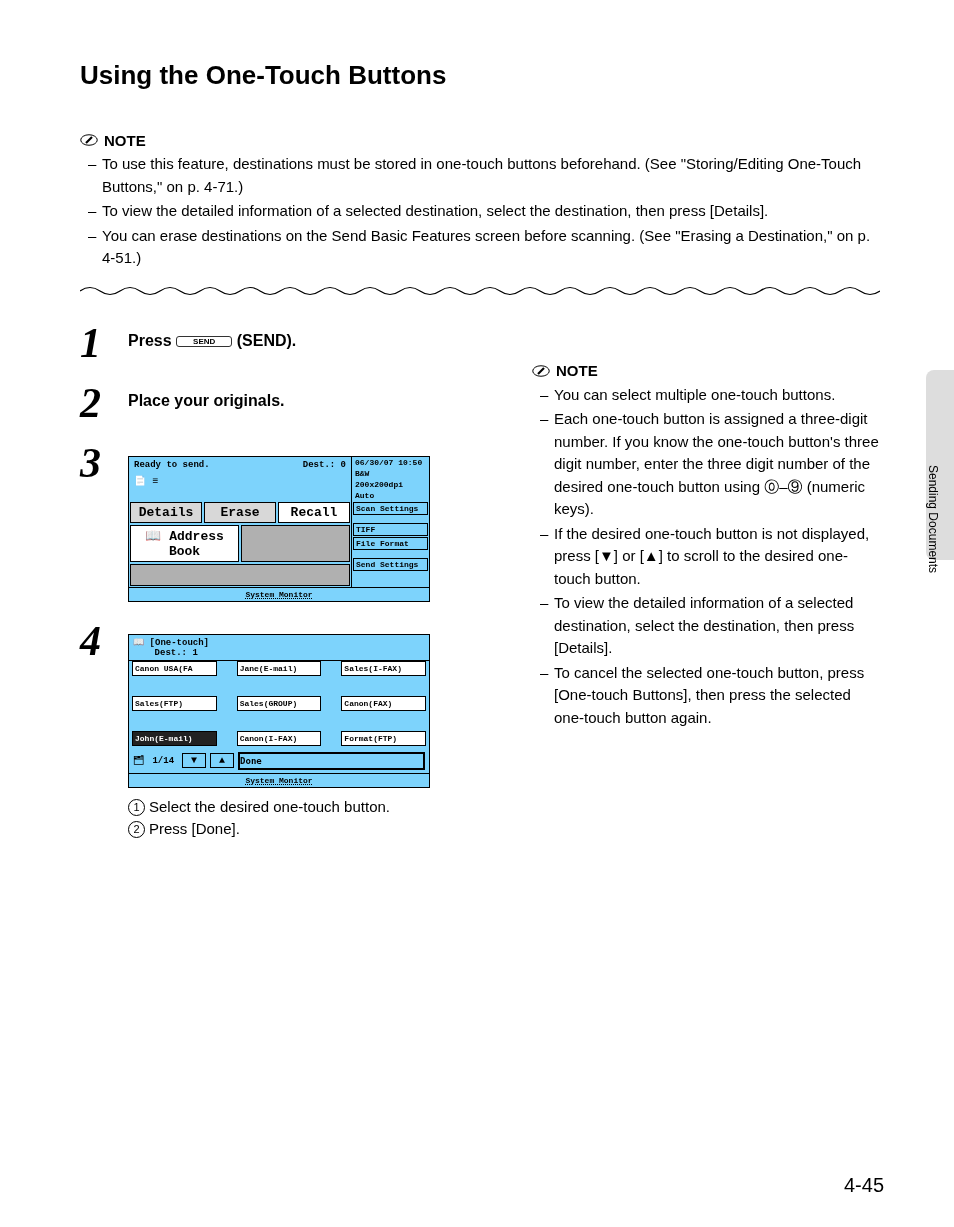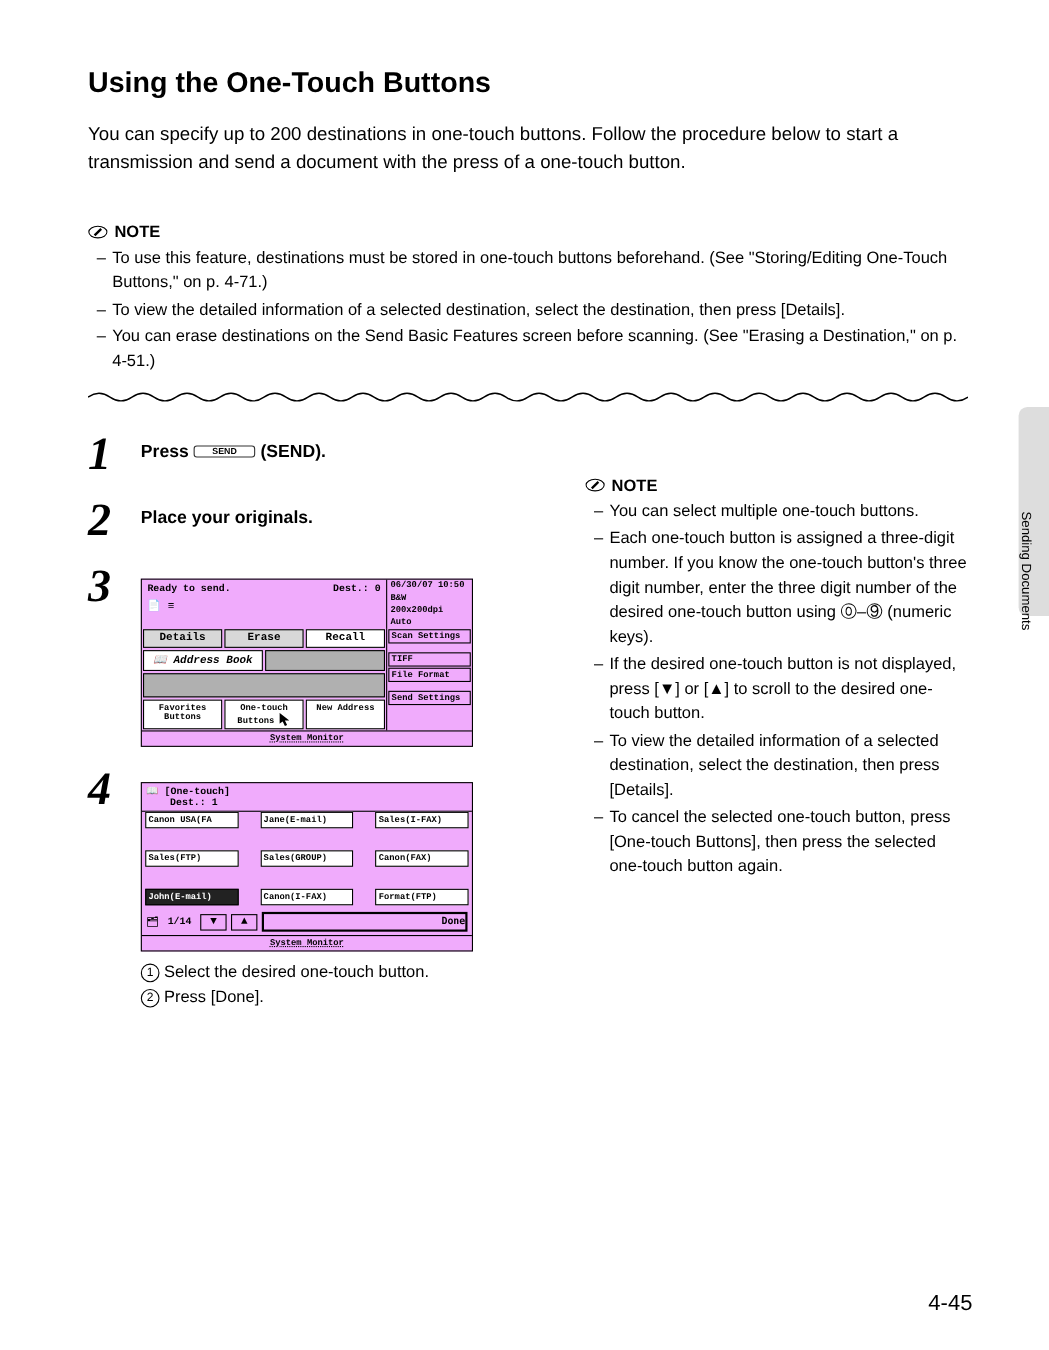--- a/index.html
+++ b/index.html
@@ -103,21 +103,21 @@
     border: 1px solid #333;
     border-radius: 3px;
     padding: 0 16px;
     font-size: 8px;
     font-weight: 700;
     vertical-align: 2px;
     background: #fff;
   }
   .screen {
     border: 1px solid #000;
-    background: #f0abfc;
+    background: #7dd3fc;
     width: 300px;
     font-size: 9px;
     font-family: "Lucida Console","Courier New",monospace;
     margin-top: 4px;
   }
   .screen .row { display:flex; }
   .screen .top { padding: 3px 5px; display:flex; justify-content:space-between; }
   .screen .cell-btn {
     border: 1px solid #000;
     padding: 2px 3px;
@@ -126,31 +126,31 @@
     flex: 1;
   }
   .screen .cell-btn.dim { background:#d8d8d8; }
   .screen .cell-btn.dark { background:#b0b0b0; }
   .screen .sysmon { text-align:center; padding:2px 4px; border-top:1px solid #000; font-size:8px; text-decoration: underline dotted; }
   .screen .pane { display:flex; }
   .screen .lp { flex:1; }
   .screen .rp { width:78px; border-left:1px solid #000; box-sizing:border-box; }
   .screen .rp div{ border:none; padding:1px 3px; font-size:8px; }
   .screen .rp div.btn{ border:1px solid #000; margin:1px; padding:1px 2px; }
-  .screen .midrow .cell-btn{ font-size:10px; text-align:center;}
+  .screen .midrow .cell-btn{ font-size:13px; text-align:center;}
   .screen .bottomrow .cell-btn{ font-size:8px; text-align:center;}
   .cursor-icon svg{ vertical-align:-3px;}
   .onetouch-screen .hdr{ border-bottom:1px solid #000; padding:2px 4px; font-size:9px; }
   .onetouch-screen .sel{ padding:2px 4px; font-size:9px; border:1px solid #000; margin:2px; }
   .onetouch-screen .grid{ display:grid; grid-template-columns: repeat(3,1fr); gap:20px; padding:0 3px 3px; }
   .onetouch-screen .grid .cell-btn{ font-size:8px; padding:2px 2px; margin:0; text-align:left;}
   .onetouch-screen .footer{ display:flex; align-items:center; padding:3px 4px; gap:4px; }
   .onetouch-screen .footer .pg{ flex:0 0 auto; padding:0 4px; }
   .onetouch-screen .footer .arrow{ border:1px solid #000; width:22px; height:13px; display:flex; align-items:center; justify-content:center;}
-  .onetouch-screen .footer .done{ flex:1; text-align:right; border:2px solid #000; padding:2px 0; font-size:9px; font-family: "Lucida Console",monospace;}
+  .onetouch-screen .footer .done{ flex:1; text-align:left; border:2px solid #000; padding:2px 0; font-size:9px; font-family: "Lucida Console",monospace;}
   .substeps { font-size:15px; line-height:1.5; margin-top:8px; font-weight:400;}
   .substeps .circle-num { display:inline-block; border:1px solid #000; border-radius:50%; width:15px; height:15px; font-size:11px; text-align:center; line-height:15px; margin-right:4px; vertical-align:1px;}
   .tri { font-size:10px; }
   .side-tab {
     position: absolute;
     right: 0;
     top: 370px;
     width: 28px;
     height: 190px;
     background: #ddd;
@@ -174,21 +174,20 @@
   .cell-btn.sel{ background:#222; color:#fff; }
   .body-normal{font-weight:400;}
 </style>
 </head>
 <body>
 
 <div class="page">
 
   <h2 class="section-title">Using the One-Touch Buttons</h2>
 
-  <p class="intro">You can specify up to 200 destinations in one-touch buttons. Follow the procedure below to start a transmission and send a document with the press of a one-touch button.</p>
 
   <div class="note-block">
     <div class="note-header">
       <span class="pencil-icon">
         <svg viewBox="0 0 24 24" width="18" height="18">
             <ellipse cx="12" cy="12" rx="11" ry="7" fill="none" stroke="#000" stroke-width="1.3"></ellipse>
             <path d="M7 15 L15 7 L17 9 L9 17 Z" fill="#000"></path>
           </svg>
       </span>
       <span>NOTE</span>
@@ -246,35 +245,25 @@
               </div>
             </div>
             <div class="pane">
               <div class="lp">
                 <div class="row midrow">
                   <div class="cell-btn dim">Details</div>
                   <div class="cell-btn dim">Erase</div>
                   <div class="cell-btn">Recall</div>
                 </div>
                 <div class="row midrow">
-                  <div class="cell-btn" style="flex:1.5;font-style:italic;">📖 <span>Address Book</span></div>
+                  <div class="cell-btn" style="flex:1.5;">📖 <span>Address Book</span></div>
                   <div class="cell-btn dark" style="flex:1.5;"></div>
                 </div>
                 <div class="row midrow">
                   <div class="cell-btn dark" style="flex:3; height:16px;"></div>
-                </div>
-                <div class="row bottomrow">
-                  <div class="cell-btn">Favorites Buttons</div>
-                  <div class="cell-btn">
-                    <span>One-touch Buttons</span>
-                    <span class="cursor-icon"><svg width="10" height="12" viewBox="0 0 10 12">
-                          <path d="M0 0 L0 10 L3 8 L5 12 L7 11 L5 7 L9 7 Z" fill="#000"></path>
-                        </svg></span>
-                  </div>
-                  <div class="cell-btn">New Address</div>
                 </div>
               </div>
               <div class="rp">
                 <div class="btn">Scan Settings</div>
                 <div style="height:4px;"></div>
                 <div class="btn">TIFF</div>
                 <div class="btn">File Format</div>
                 <div style="height:4px;"></div>
                 <div class="btn">Send Settings</div>
               </div>

